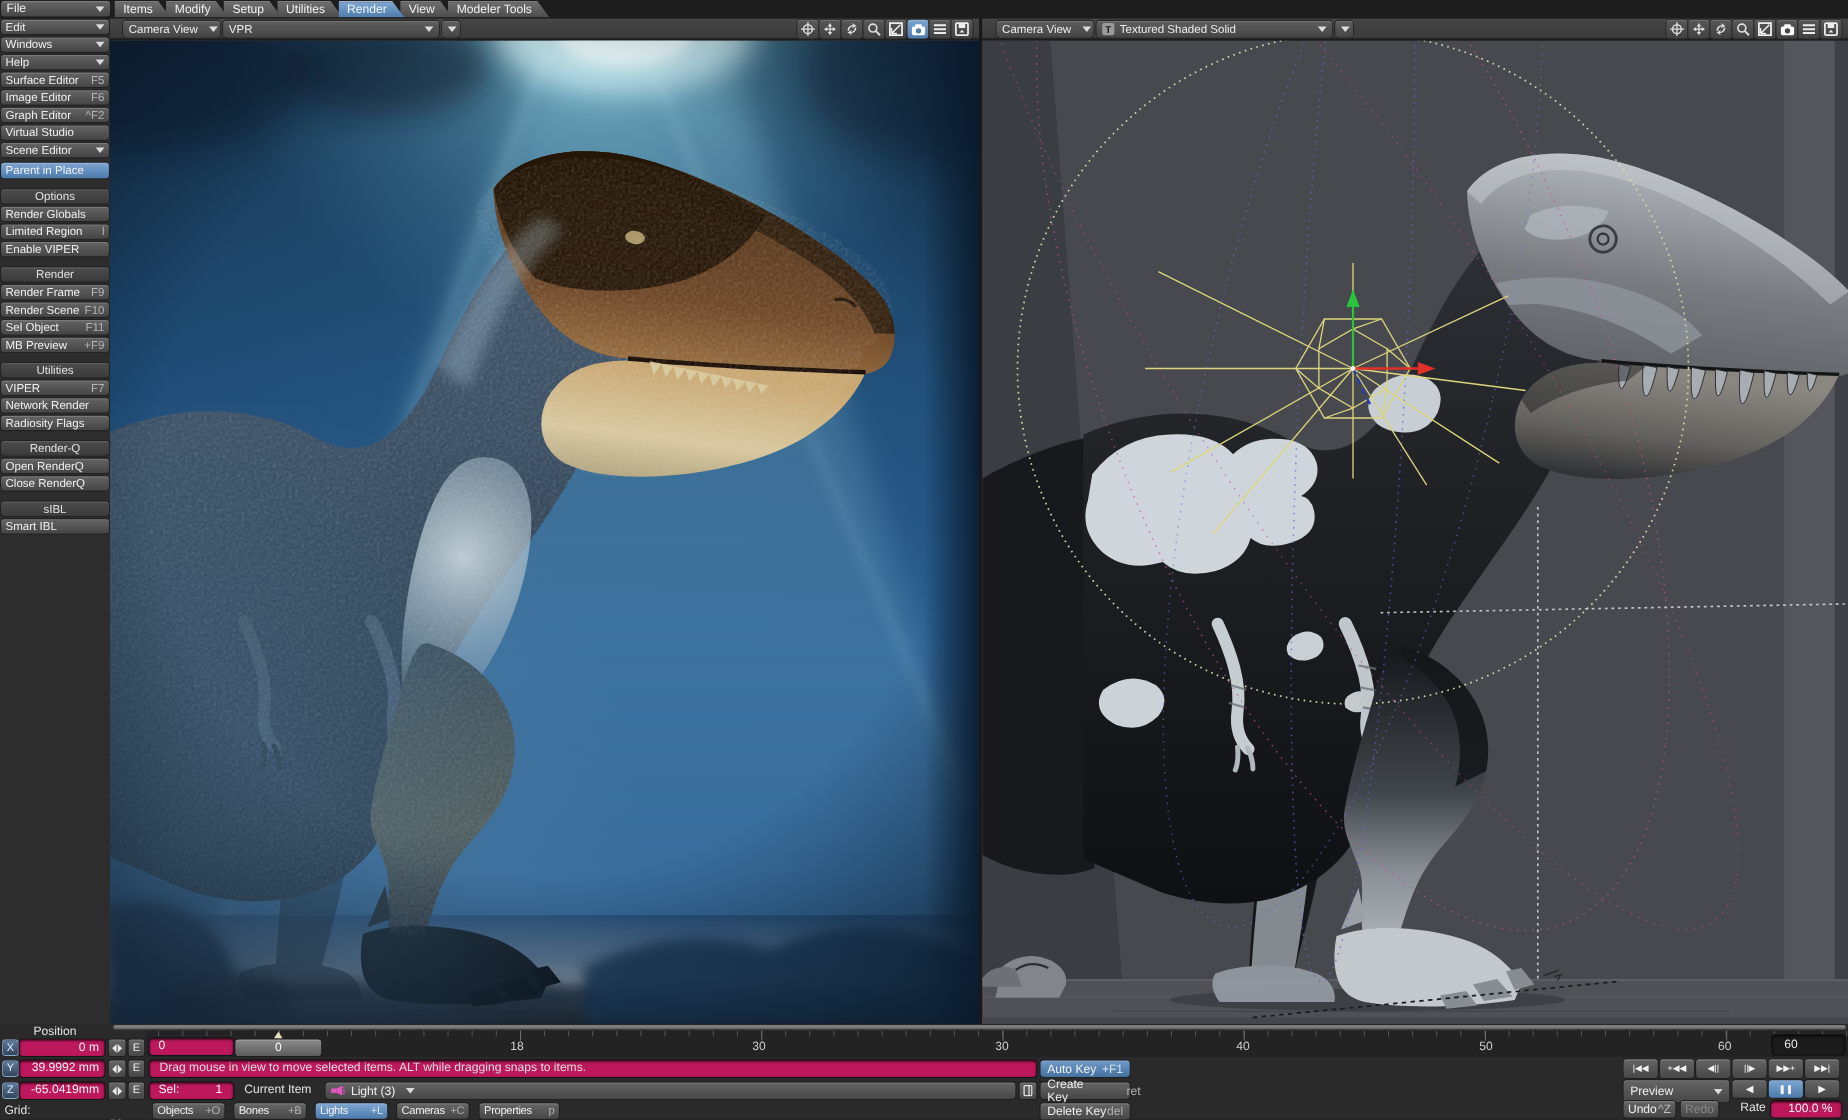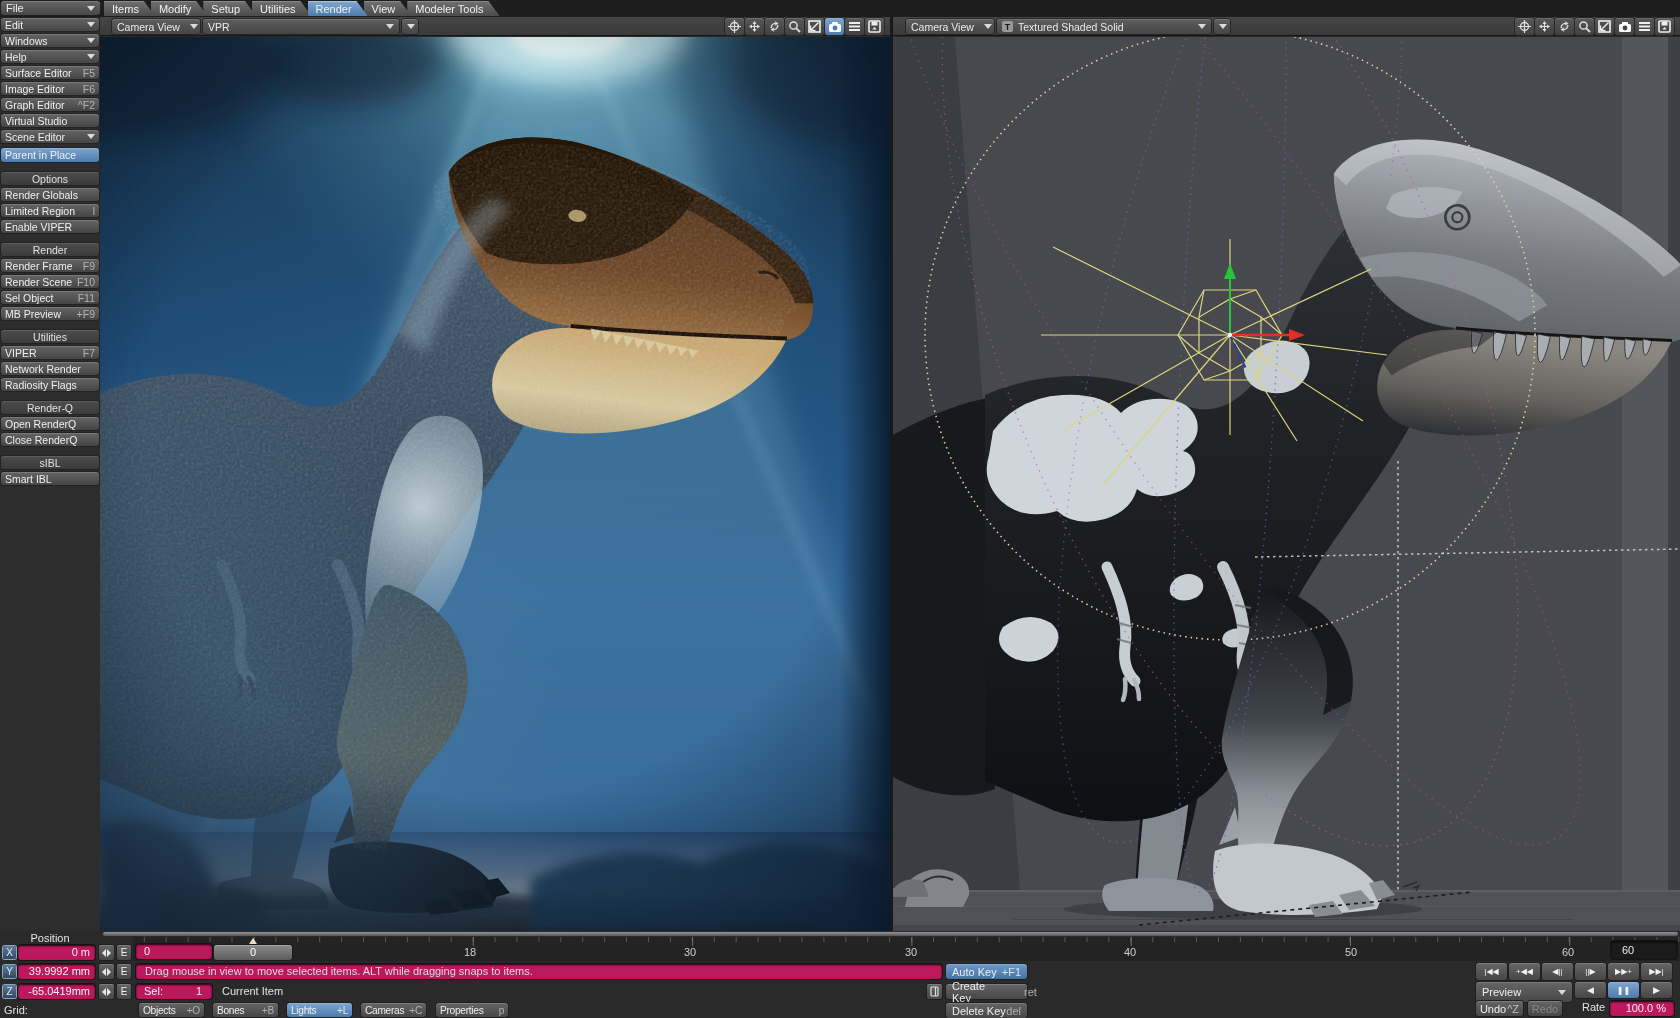--- a/index.html
+++ b/index.html
@@ -731,20 +731,30 @@
       <div class="btn mini-stepper">
           <span class="tri-l"></span>
           <span class="tri-r"></span>
         </div>
       <div class="btn env-btn">E</div>
       <div class="field sel-field">
         <span>Sel:</span>
           <span>1</span>
       </div>
       <div class="ci-label">Current Item</div>
+      <div class="btn ci-dd">
+        <svg width="14" height="11" viewBox="0 0 14 11">
+            <rect x="1" y="3.5" width="5" height="4" fill="#e257c0"></rect>
+            <path d="M6 3.5 11 1v9L6 7.5z" fill="#e257c0"></path>
+            <path d="M11.5 3h2M11.5 5.5h2.4M11.5 8h2" stroke="#e257c0" stroke-width="1"></path>
+          </svg>
+        <span>Light (3)</span>
+          <span class="spacer"></span>
+          <span class="dd-arrow"></span>
+      </div>
       <div class="btn ci-mini">
           <svg width="9" height="11" viewBox="0 0 9 11">
             <rect x="1" y="1" width="7" height="9" rx="1" fill="none" stroke="#e0e0e0" stroke-width="1.2"></rect>
             <path d="M5.5 1v9" stroke="#e0e0e0" stroke-width="1.2"></path>
           </svg>
         </div>
       <div class="btn key-btn" style="top:0;gap:39px;">
         <span>Create Key</span>
           <span class="sc">ret</span>
       </div>

